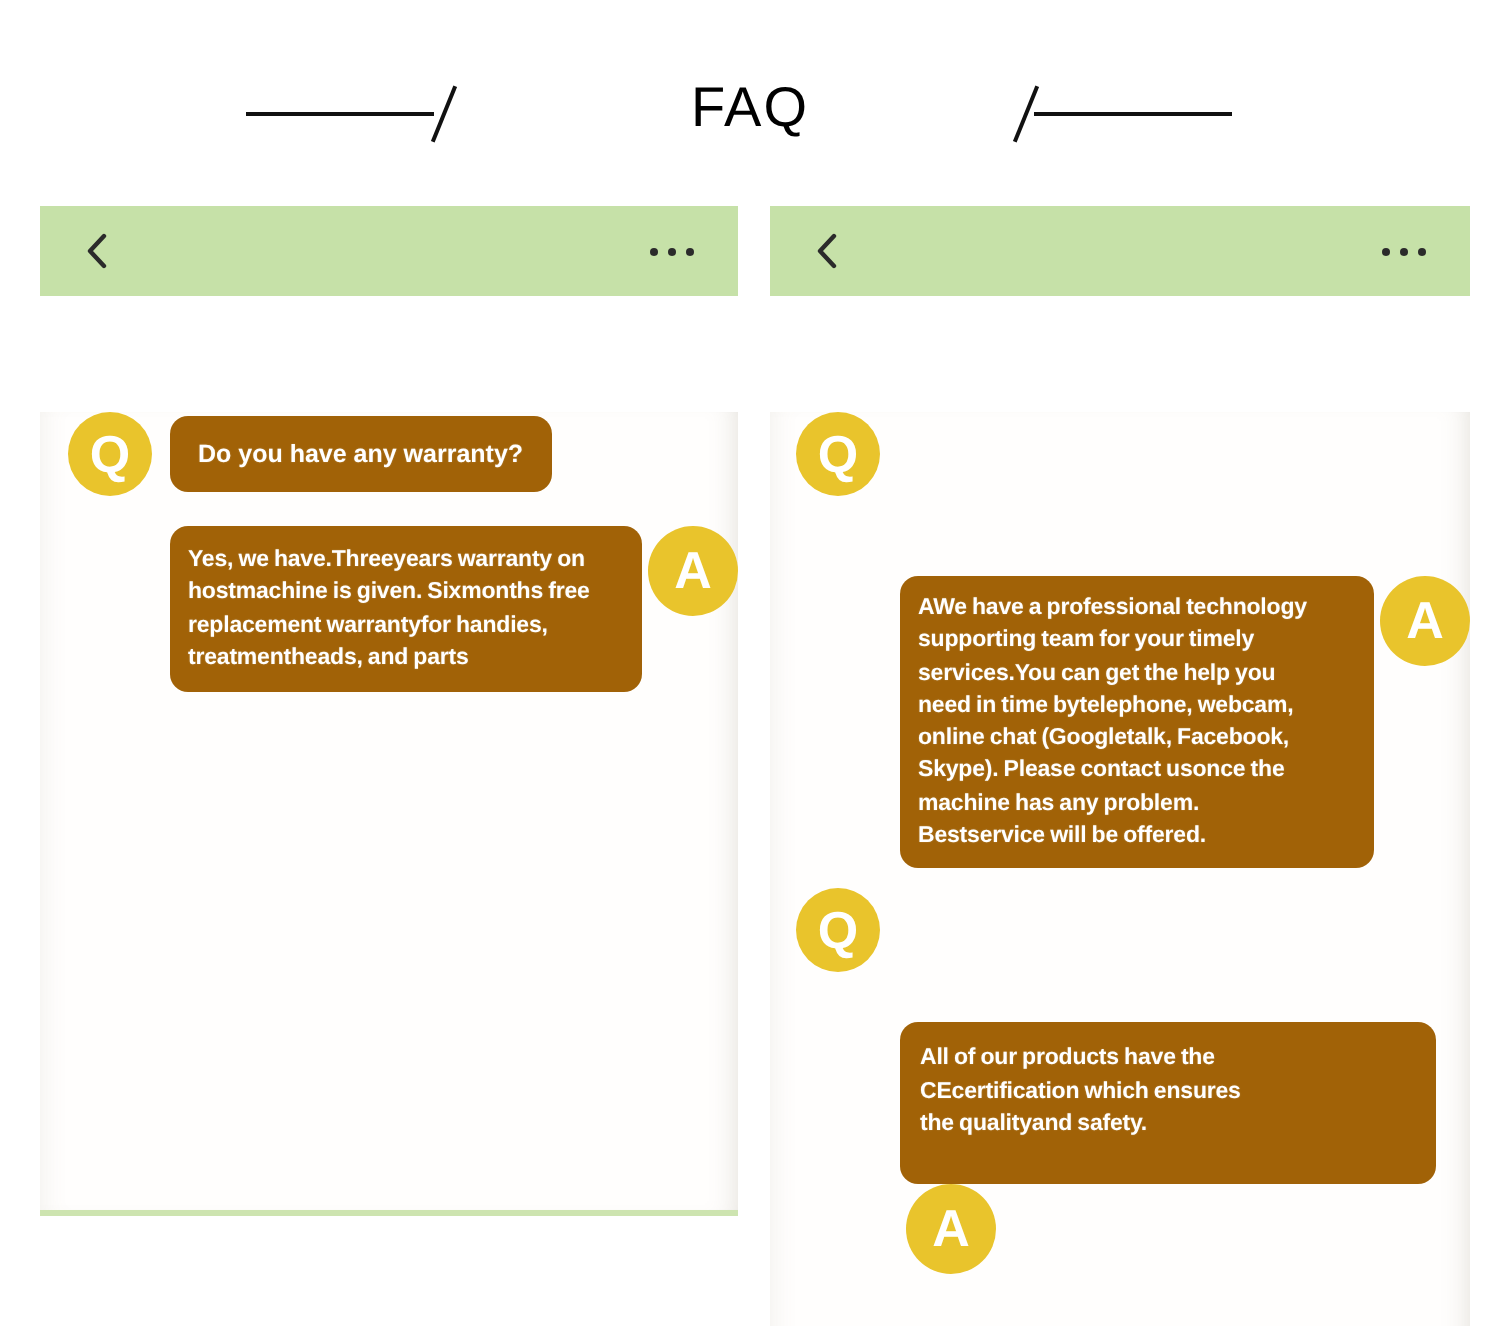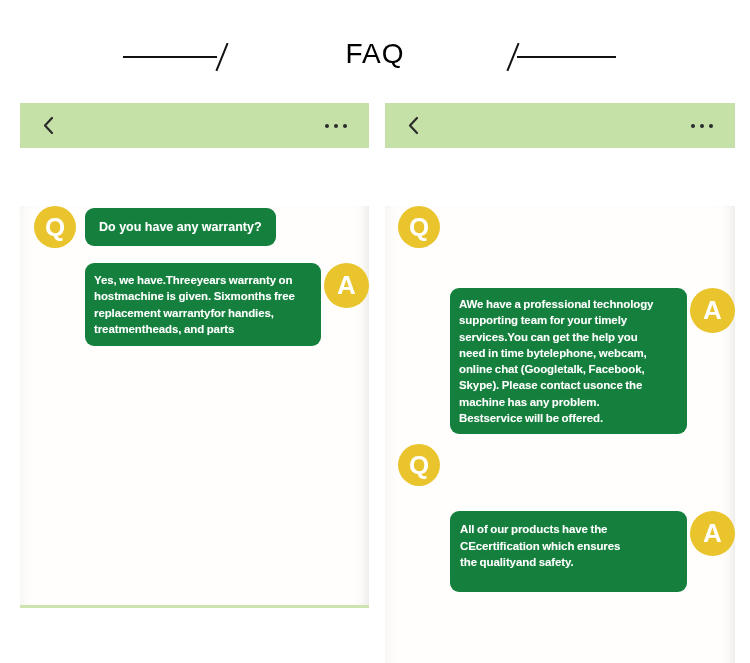--- a/index.html
+++ b/index.html
@@ -58,33 +58,33 @@
   .q-row .badge { margin-right:9px; }
   .panel-right .q-row .badge { margin-right:10px; }
   .q-row .bubble { margin-top:2px; }
   .a-row { padding-left:65px; }
   .a-row .badge { margin-left:3px; }
 
   .row-1 { margin-top:58px; }
   .panel-left  .row-2 { margin-top:15px; }
   .panel-right .row-2 { margin-top:40px; }
   .panel-right .row-3 { margin-top:10px; }
-  .panel-right .row-4 { margin-top:25px; }
+  .panel-right .row-4 { margin-top:25px;flex-direction:column; }
 
   .badge {
     flex:0 0 auto;
     width:42px; height:42px; border-radius:50%;
     background:#e9c42c; color:#ffffff;
     font-size:26px; font-weight:bold;
     display:flex; align-items:center; justify-content:center;
   }
   .badge.a { width:45px; height:45px; }
 
   .bubble {
-    background:#15803d; color:#ffffff; font-weight:bold;
+    background:#a16207; color:#ffffff; font-weight:bold;
     border-radius:9px; white-space:pre-line;
     text-shadow:0 0 1px rgba(255,255,255,0.25);
   }
   .q-bubble {
     height:38px; box-sizing:border-box;
     display:flex; align-items:center;
     padding:0 14px; font-size:12.5px; white-space:nowrap;
   }
   .a-bubble {
     width:268px; box-sizing:border-box;

